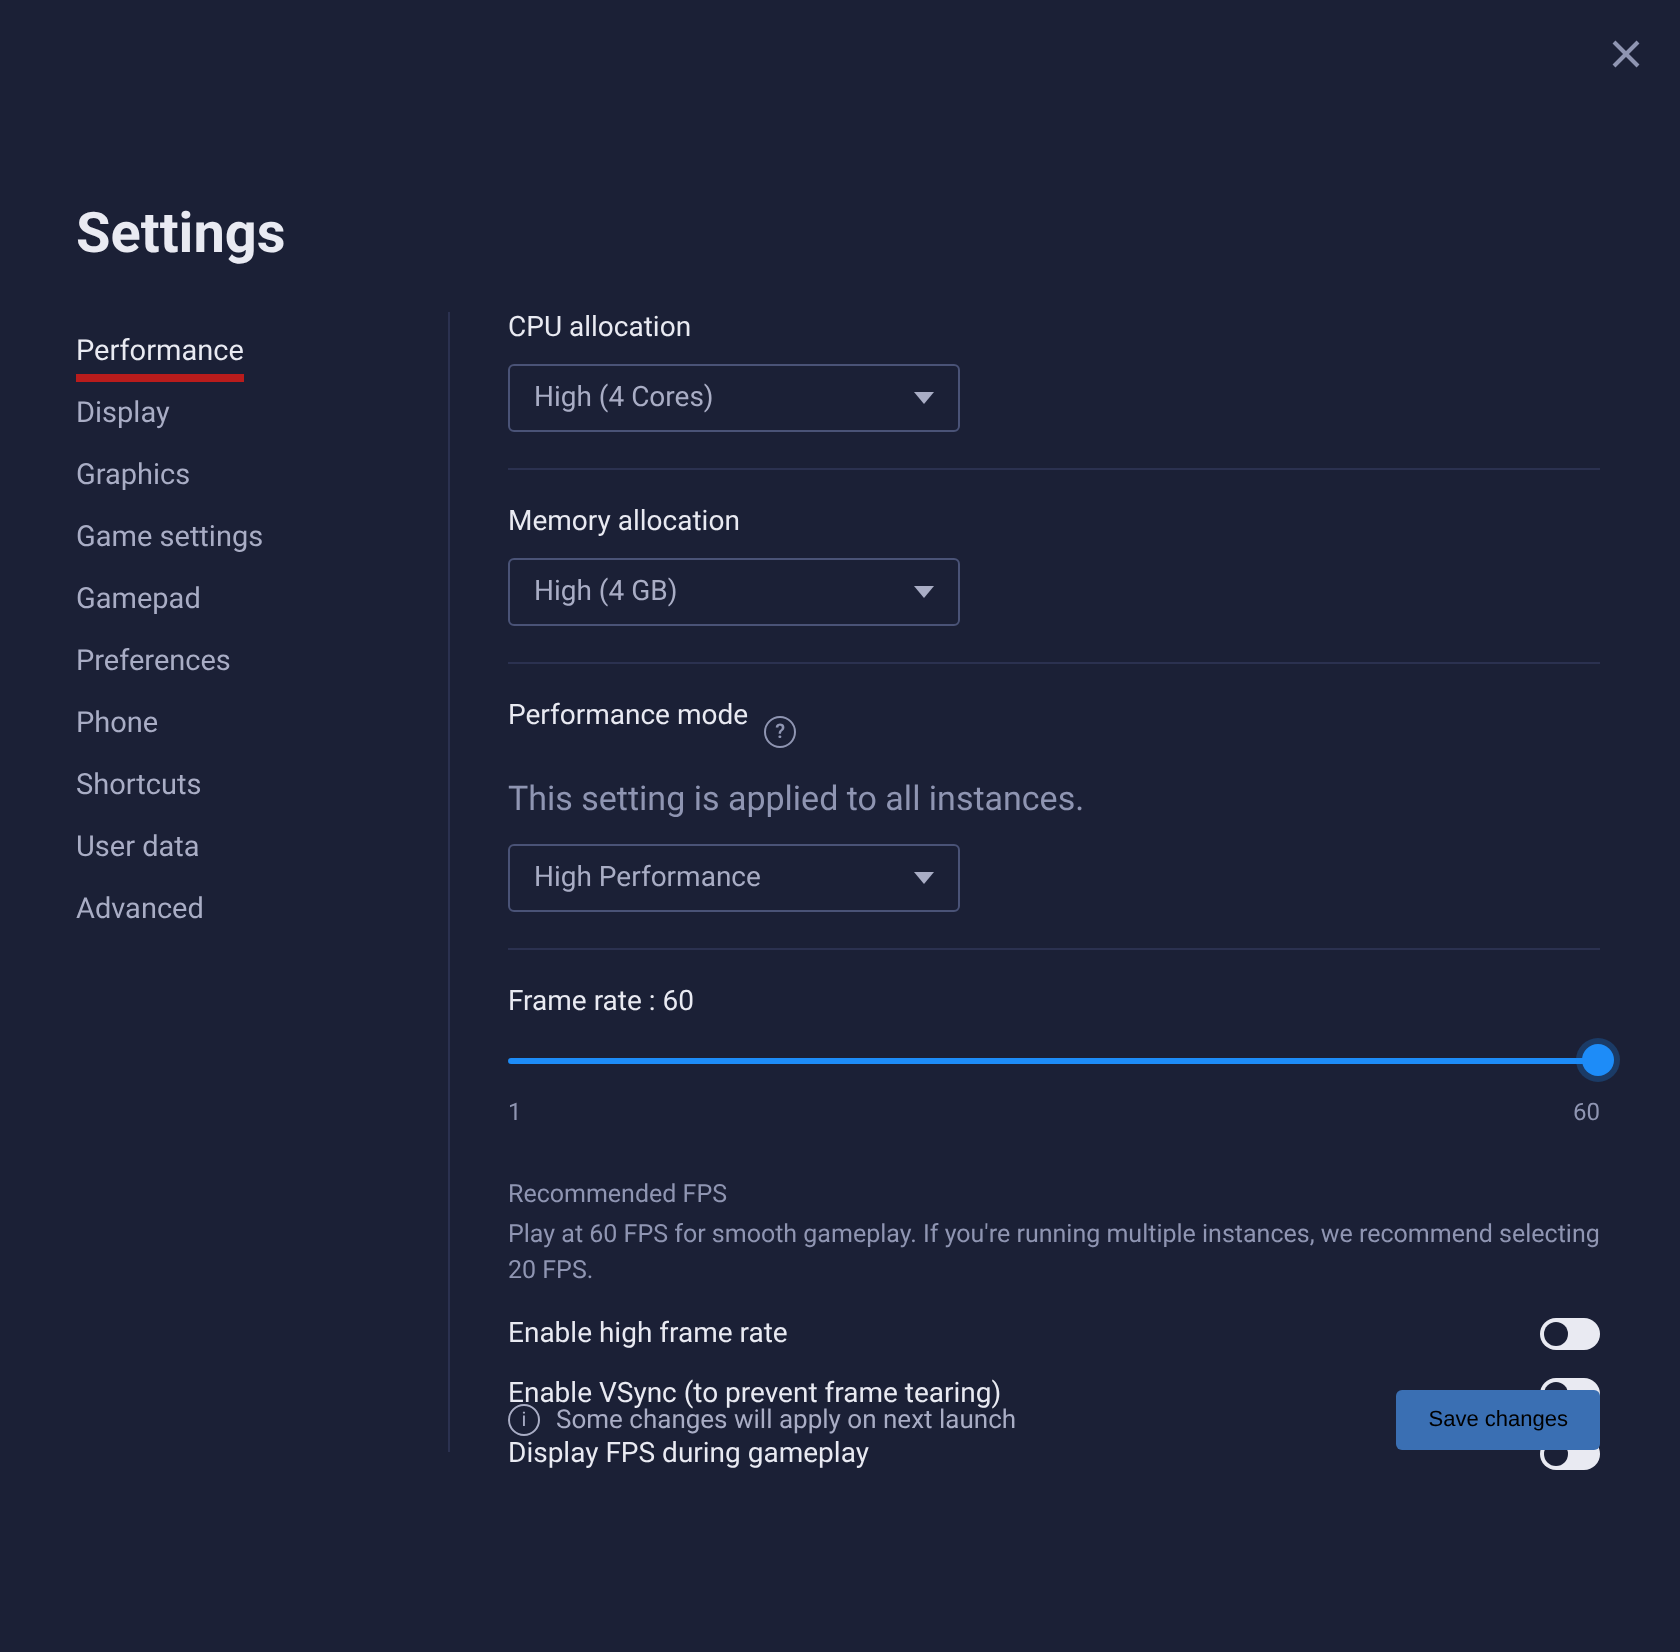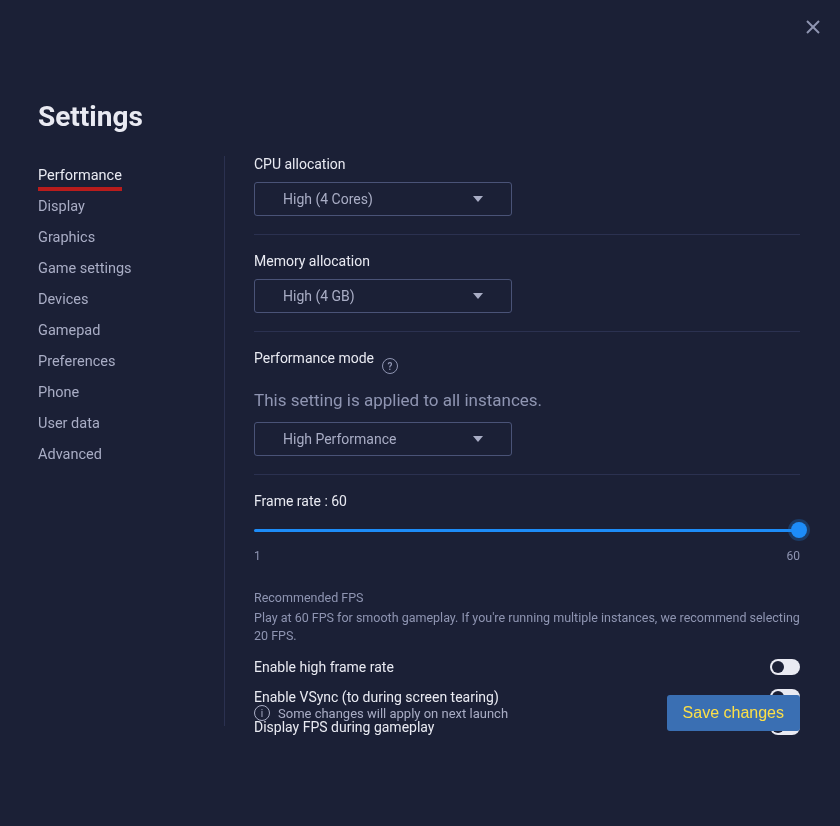--- a/index.html
+++ b/index.html
@@ -30,21 +30,21 @@
   .side-item{color:var(--muted2);padding:7px 0;cursor:pointer;font-size:14.5px}
   .side-item.active{color:var(--text);border-bottom:4px solid #b91c1c;display:inline-block;padding-bottom:3px}
 
   .vsep{position:absolute;left:224px;top:156px;width:1px;height:570px;background:var(--divider)}
 
   .main{position:absolute;left:254px;top:156px;right:40px}
   .section-label{color:var(--text);font-size:14px;margin-bottom:10px}
   .hint{color:var(--muted);font-size:17px;margin-top:8px}
 
   .select{position:relative;width:200px;border:1px solid var(--chip-border);
-    border-radius:3px;padding:8px 28px;color:var(--muted2);cursor:pointer;
+    border-radius:3px;padding:8px 12px;color:var(--muted2);cursor:pointer;
     display:flex;align-items:center;justify-content:space-between;background:transparent}
   .select .caret{width:0;height:0;border-left:5px solid transparent;border-right:5px solid transparent;
     border-top:6px solid var(--muted2)}
 
   .hr{height:1px;background:var(--divider);margin:18px 0}
 
   .label-row{display:flex;align-items:center;gap:8px}
   .info-icon{width:14px;height:14px;border:1.5px solid var(--muted);border-radius:50%;
     display:inline-flex;align-items:center;justify-content:center;font-size:10px;color:var(--muted);
     font-weight:600}
@@ -62,46 +62,46 @@
   .toggle-row{display:flex;align-items:flex-end;justify-content:space-between;margin-top:14px}
   .toggle-row .lbl{color:var(--text);font-size:14px}
   .switch{width:30px;height:16px;border-radius:10px;background:#e9eaf2;position:relative;cursor:pointer}
   .switch .knob{position:absolute;top:2px;left:2px;width:12px;height:12px;border-radius:50%;background:#1b2036}
 
   .footer{position:absolute;left:254px;right:40px;top:695px;display:flex;align-items:center;
     justify-content:space-between}
   .warn{display:flex;align-items:center;gap:8px;color:var(--muted2);font-size:13px}
   .warn-icon{width:14px;height:14px;border:1.5px solid var(--muted2);border-radius:50%;
     display:inline-flex;align-items:center;justify-content:center;font-size:10px;color:var(--muted2)}
-  .save-btn{background:var(--btn-bg);color:#fde047;border:none;border-radius:3px;
-    padding:9px 16px;font-size:16px;cursor:pointer}
+  .save-btn{background:var(--btn-bg);color:#000000;border:none;border-radius:3px;
+    padding:9px 16px;font-size:11px;cursor:pointer}
 </style>
 </head>
 <body>
 
 <div class="window">
 
   <div class="close">
     <svg width="14" height="14" viewBox="0 0 14 14">
       <line x1="1" y1="1" x2="13" y2="13"></line>
         <line x1="13" y1="1" x2="1" y2="13"></line>
     </svg>
   </div>
 
   <div class="title">Settings</div>
 
   <nav class="sidebar">
     <div class="side-item active">Performance</div>
     <div class="side-item">Display</div>
     <div class="side-item">Graphics</div>
     <div class="side-item">Game settings</div>
-    <div class="side-item">Devices</div>
     <div class="side-item">Gamepad</div>
     <div class="side-item">Preferences</div>
     <div class="side-item">Phone</div>
+    <div class="side-item">Shortcuts</div>
     <div class="side-item">User data</div>
     <div class="side-item">Advanced</div>
   </nav>
 
   <div class="vsep"></div>
 
   <div class="main">
 
     <div class="section-label">CPU allocation</div>
     <div class="select">
@@ -144,21 +144,21 @@
     <div class="rec-title">Recommended FPS</div>
     <div class="rec-text">Play at 60 FPS for smooth gameplay. If you're running multiple instances, we recommend selecting 20 FPS.</div>
 
     <div class="toggle-row">
       <span class="lbl">Enable high frame rate</span>
       <div class="switch">
           <div class="knob"></div>
         </div>
     </div>
     <div class="toggle-row">
-      <span class="lbl">Enable VSync (to during screen tearing)</span>
+      <span class="lbl">Enable VSync (to prevent frame tearing)</span>
       <div class="switch">
           <div class="knob"></div>
         </div>
     </div>
     <div class="toggle-row">
       <span class="lbl">Display FPS during gameplay</span>
       <div class="switch">
           <div class="knob"></div>
         </div>
     </div>

